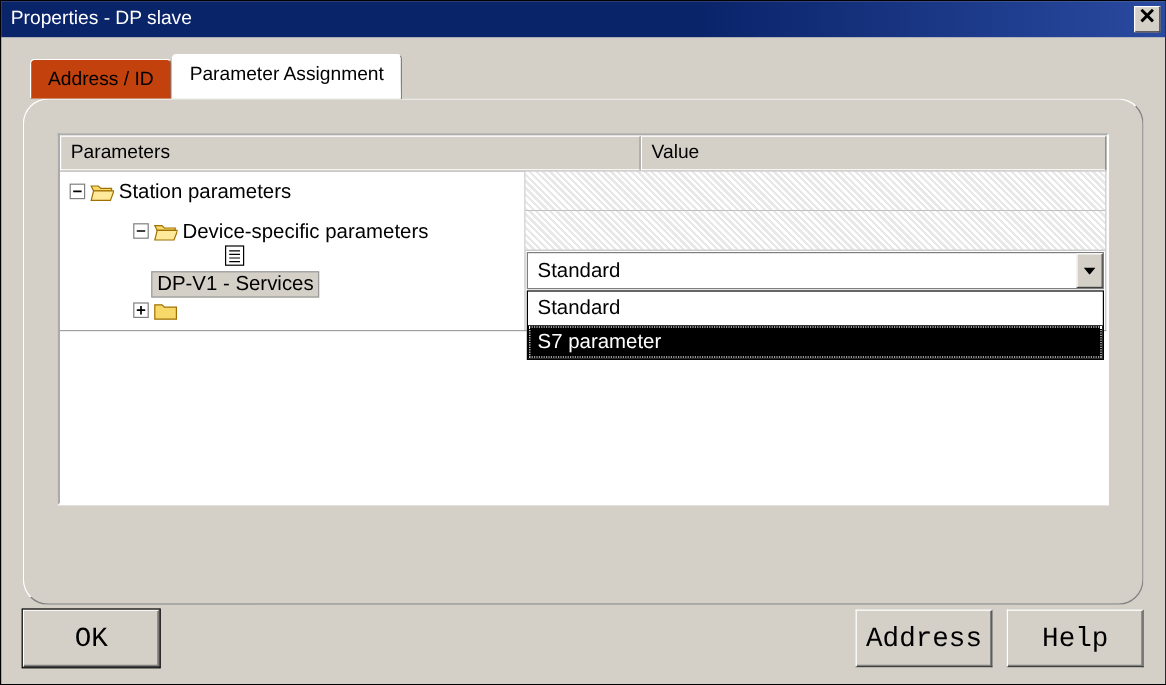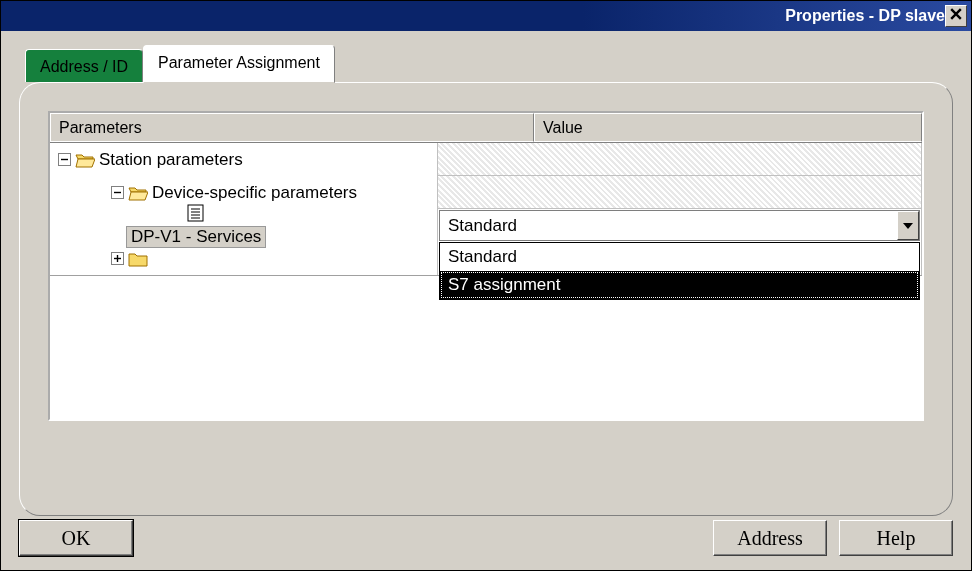--- a/index.html
+++ b/index.html
@@ -18,23 +18,23 @@
     position: relative;
     display: flex;
     flex-direction: column;
   }
   .titlebar {
     height: 30px;
     background: linear-gradient(90deg, #0a246a 0%, #0a246a 60%, #2a4aa0 100%);
     color: #fff;
     display: flex;
     align-items: center;
-    justify-content: flex-end;
+    justify-content: space-between;
     padding: 0 4px 0 8px;
-    font-weight: bold;
+    font-weight: normal;
     font-size: 16px;
   }
   .close-btn {
     width: 22px;
     height: 22px;
     background: #d4d0c8;
     border: 1px solid #fff;
     border-right-color: #404040;
     border-bottom-color: #404040;
     color: #000;
@@ -52,21 +52,21 @@
     flex-direction: column;
   }
   .tabs {
     display: flex;
     margin-left: 6px;
     position: relative;
     z-index: 2;
   }
   .tab {
     padding: 8px 14px 6px 14px;
-    background: #15803d;
+    background: #c2410c;
     border-top: 1px solid #fff;
     border-left: 1px solid #fff;
     border-right: 1px solid #808080;
     border-radius: 4px 4px 0 0;
     margin-right: 0;
     cursor: pointer;
     font-size: 16px;
     position: relative;
   }
   .tab.inactive {
@@ -216,29 +216,29 @@
     outline-offset: -2px;
   }
   .button-row {
     display: flex;
     justify-content: space-between;
     padding: 4px 0 0 0;
   }
   .button-row .right { display: flex; gap: 12px; }
   .win-btn {
     min-width: 114px;
-    height: 36px;
+    height: 48px;
     background: #d4d0c8;
     border: 1px solid #fff;
     border-right-color: #404040;
     border-bottom-color: #404040;
     box-shadow: inset -1px -1px 0 #808080, inset 1px 1px 0 #d4d0c8;
-    font-size: 20px;
-    cursor: pointer;
-    font-family: Liberation Serif, serif;
+    font-size: 23px;
+    cursor: pointer;
+    font-family: Liberation Mono, monospace;
   }
   .win-btn.default {
     outline: 1px solid #000;
   }
 </style>
 </head>
 <body>
 
 <div class="window">
   <div class="titlebar">
@@ -331,21 +331,21 @@
               <div class="dropdown">
                 <span class="dd-text">Standard</span>
                 <span class="dd-btn">
                   <svg viewBox="0 0 10 6" width="10" height="6">
                       <path d="M0 0 L5 6 L10 0 Z" fill="#000"></path>
                     </svg>
                 </span>
               </div>
               <div class="dropdown-list">
                 <div class="dd-option">Standard</div>
-                <div class="dd-option hl" style="position:relative;">S7 assignment</div>
+                <div class="dd-option hl" style="position:relative;">S7 parameter</div>
               </div>
             </div>
           </div>
 
           <div class="grid-row">
             <div class="cell param">
               <div class="tree-item indent-2">
                 <span class="expander">
                   <svg viewBox="0 0 9 9">
                       <line x1="1" y1="4.5" x2="8" y2="4.5" stroke="#000" stroke-width="1.4"></line>

